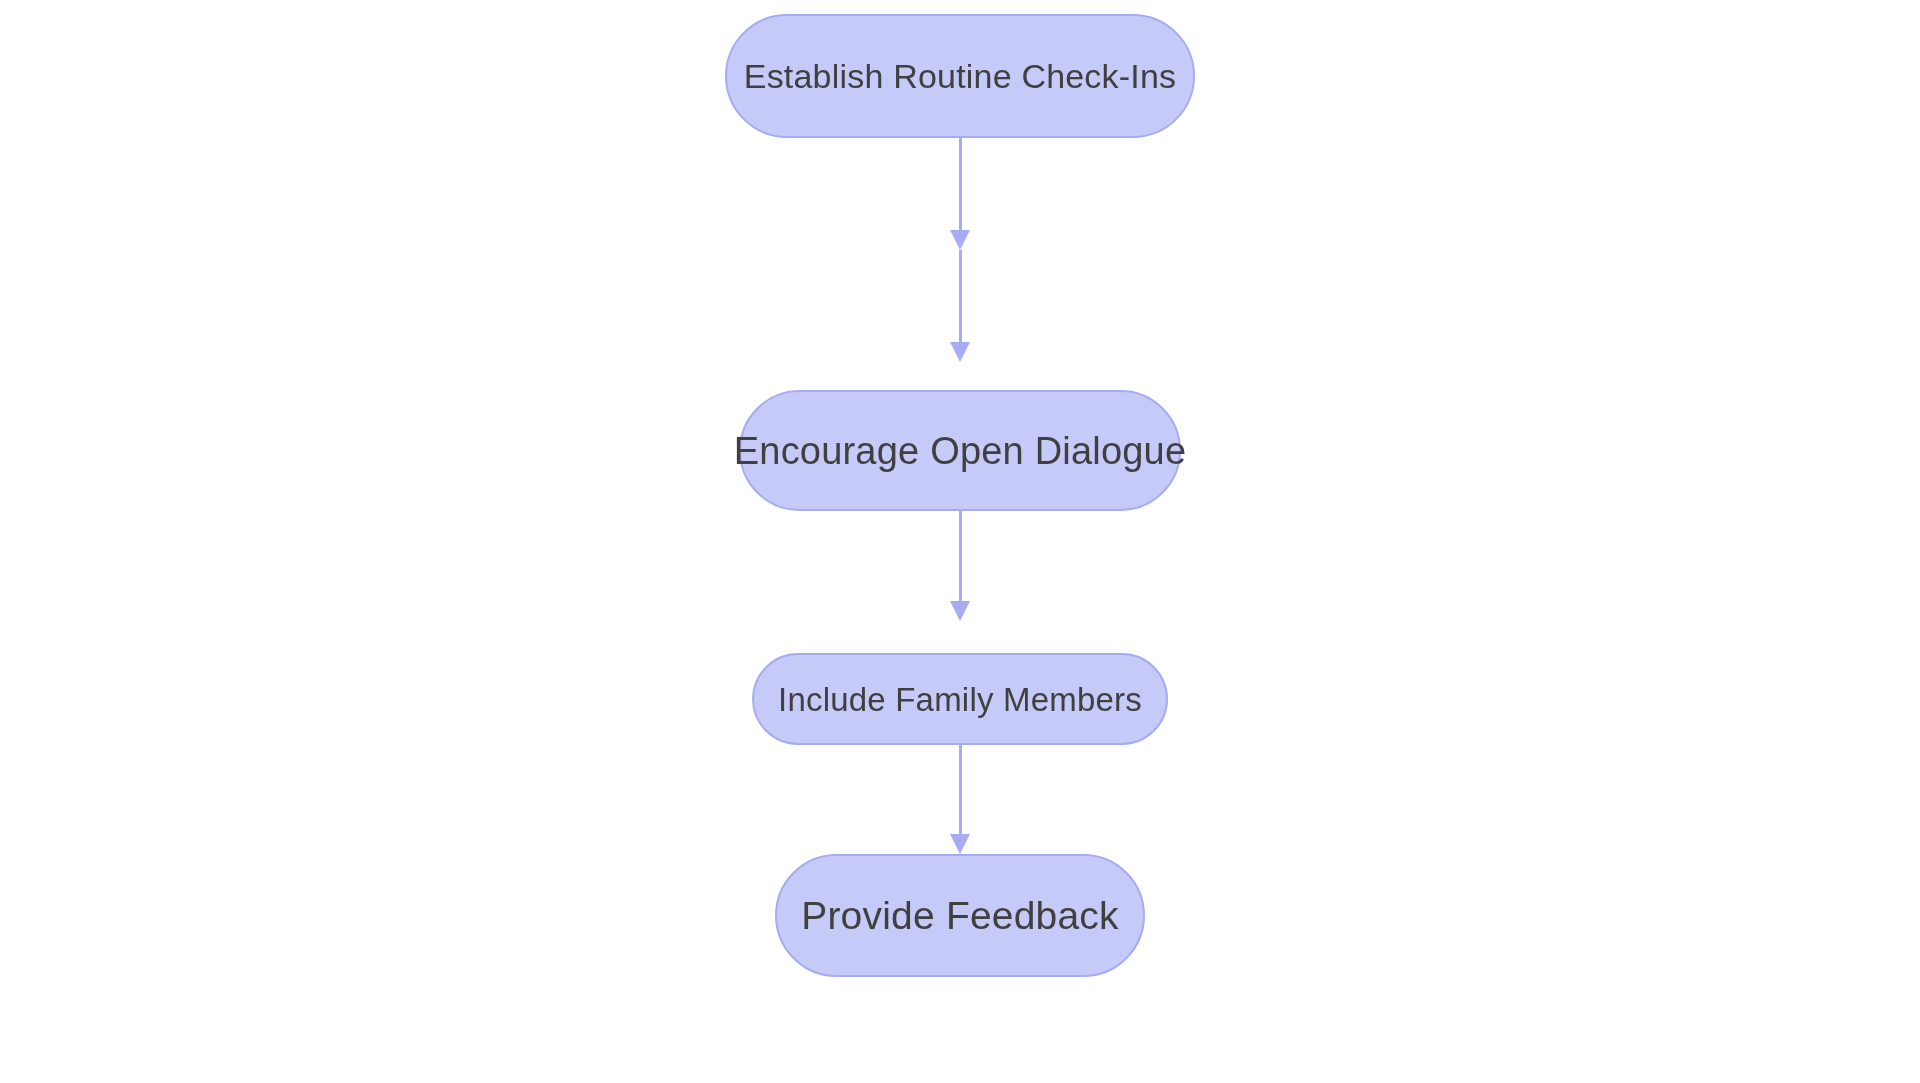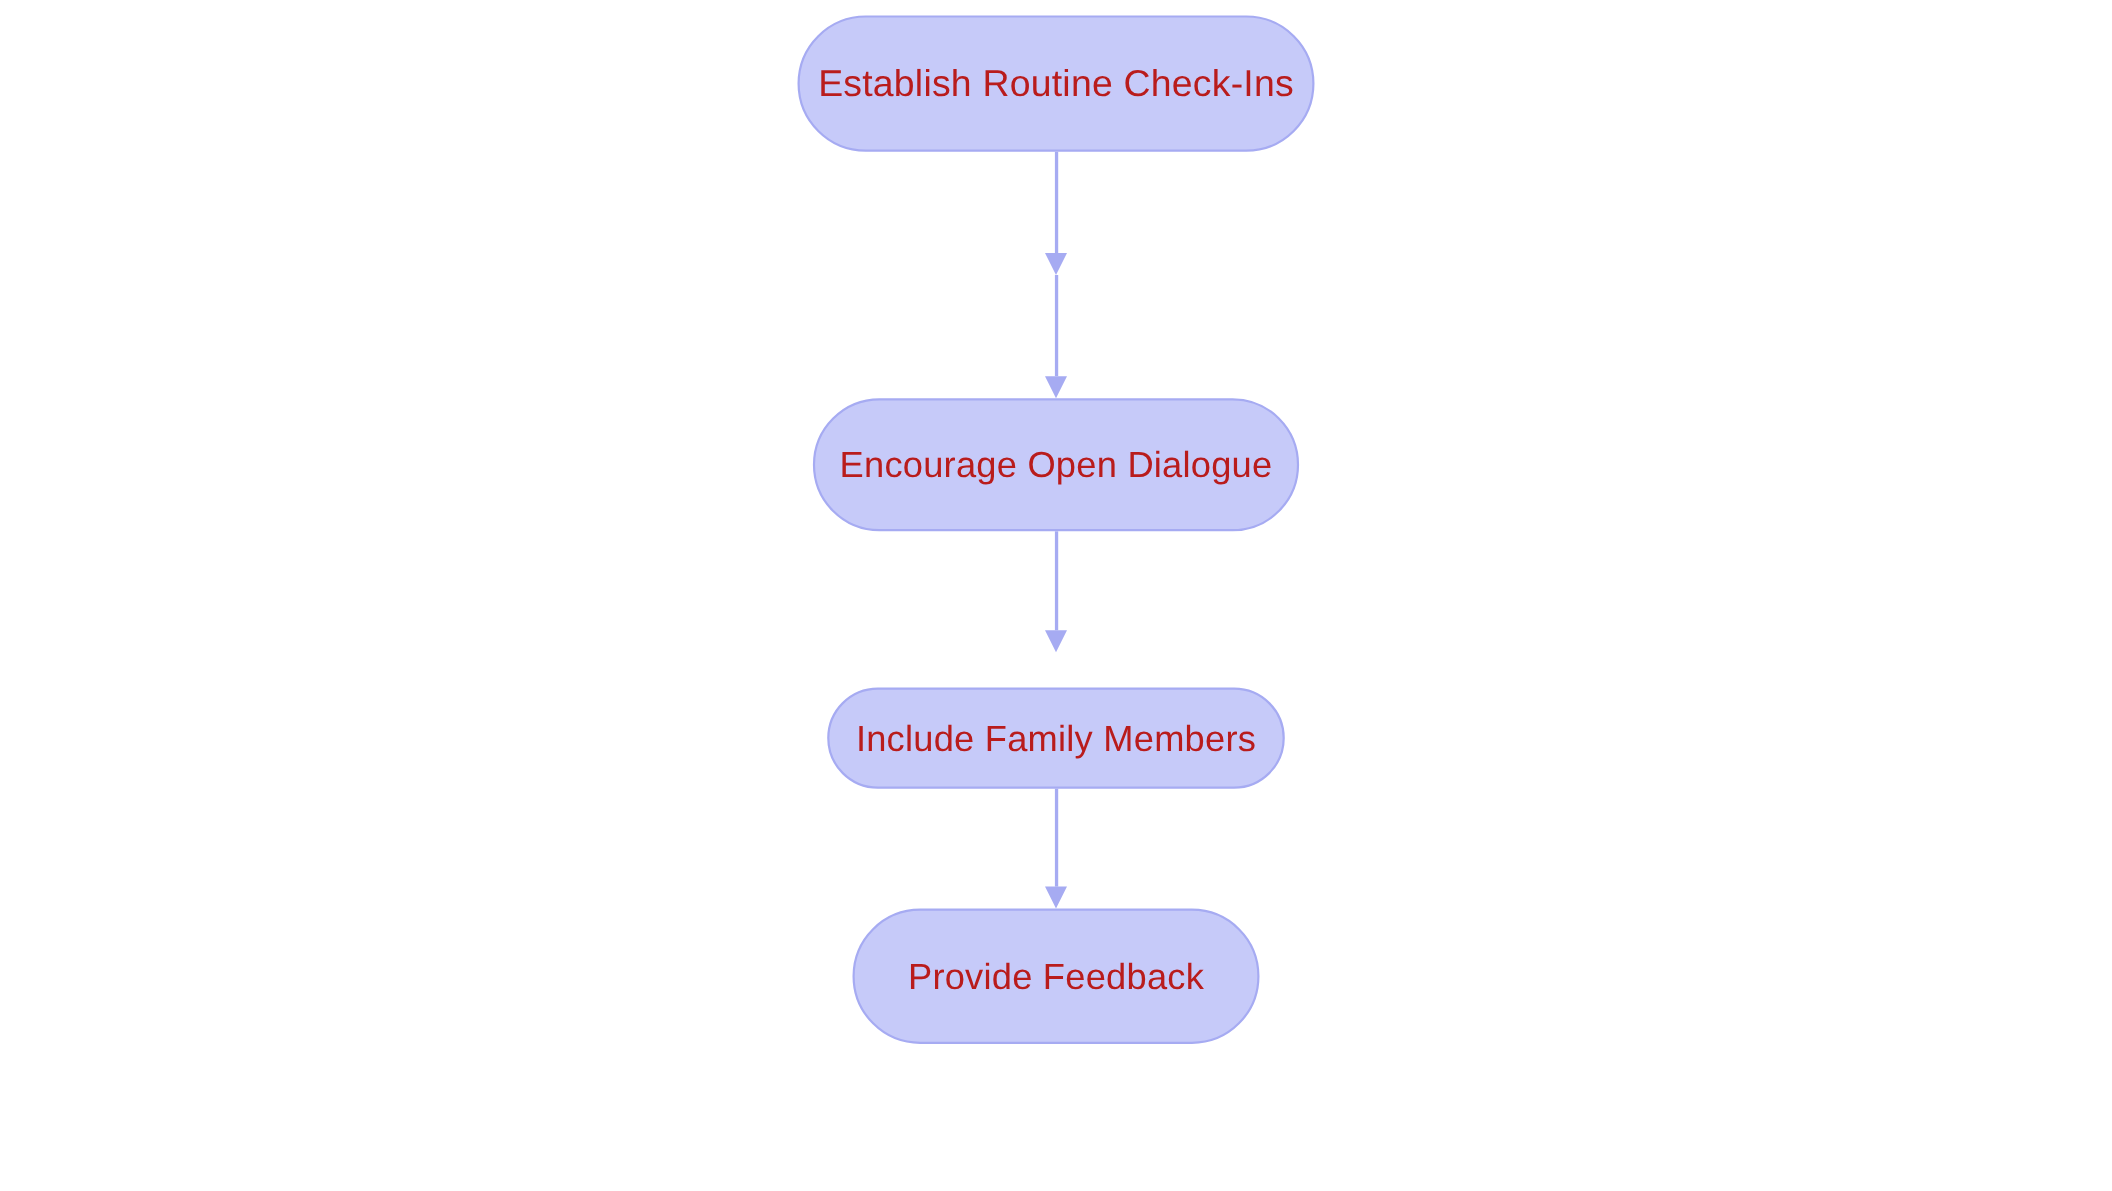--- a/index.html
+++ b/index.html
@@ -34,37 +34,37 @@
   }
 
   .node {
     box-sizing: border-box;
     display: flex;
     align-items: center;
     justify-content: center;
     background: #c6caf9;
     border: 2px solid #a6abf2;
     border-radius: 999px;
-    color: #b91c1c;
+    color: #404040;
     letter-spacing: 0.2px;
     white-space: nowrap;
     flex: none;
   }
 
   .node-label {
     display: block;
     line-height: 1;
   }
 
   
   .node-1 { width: 470px; height: 124px; font-size: 34px; }
   .node-2 { width: 356px; height: 120px; font-size: 33px; }
-  .node-3 { width: 442px; height: 121px; font-size: 33px; }
+  .node-3 { width: 442px; height: 121px; font-size: 38px; margin-top: 28px; }
   .node-4 { width: 416px; height: 92px; font-size: 33px; margin-top: 32px; }
-  .node-5 { width: 370px; height: 123px; font-size: 33px; }
+  .node-5 { width: 370px; height: 123px; font-size: 39px; }
 
   .connector {
     position: relative;
     width: 24px;
     flex: none;
     display: flex;
     flex-direction: column;
     align-items: center;
     justify-content: flex-start;
   }

